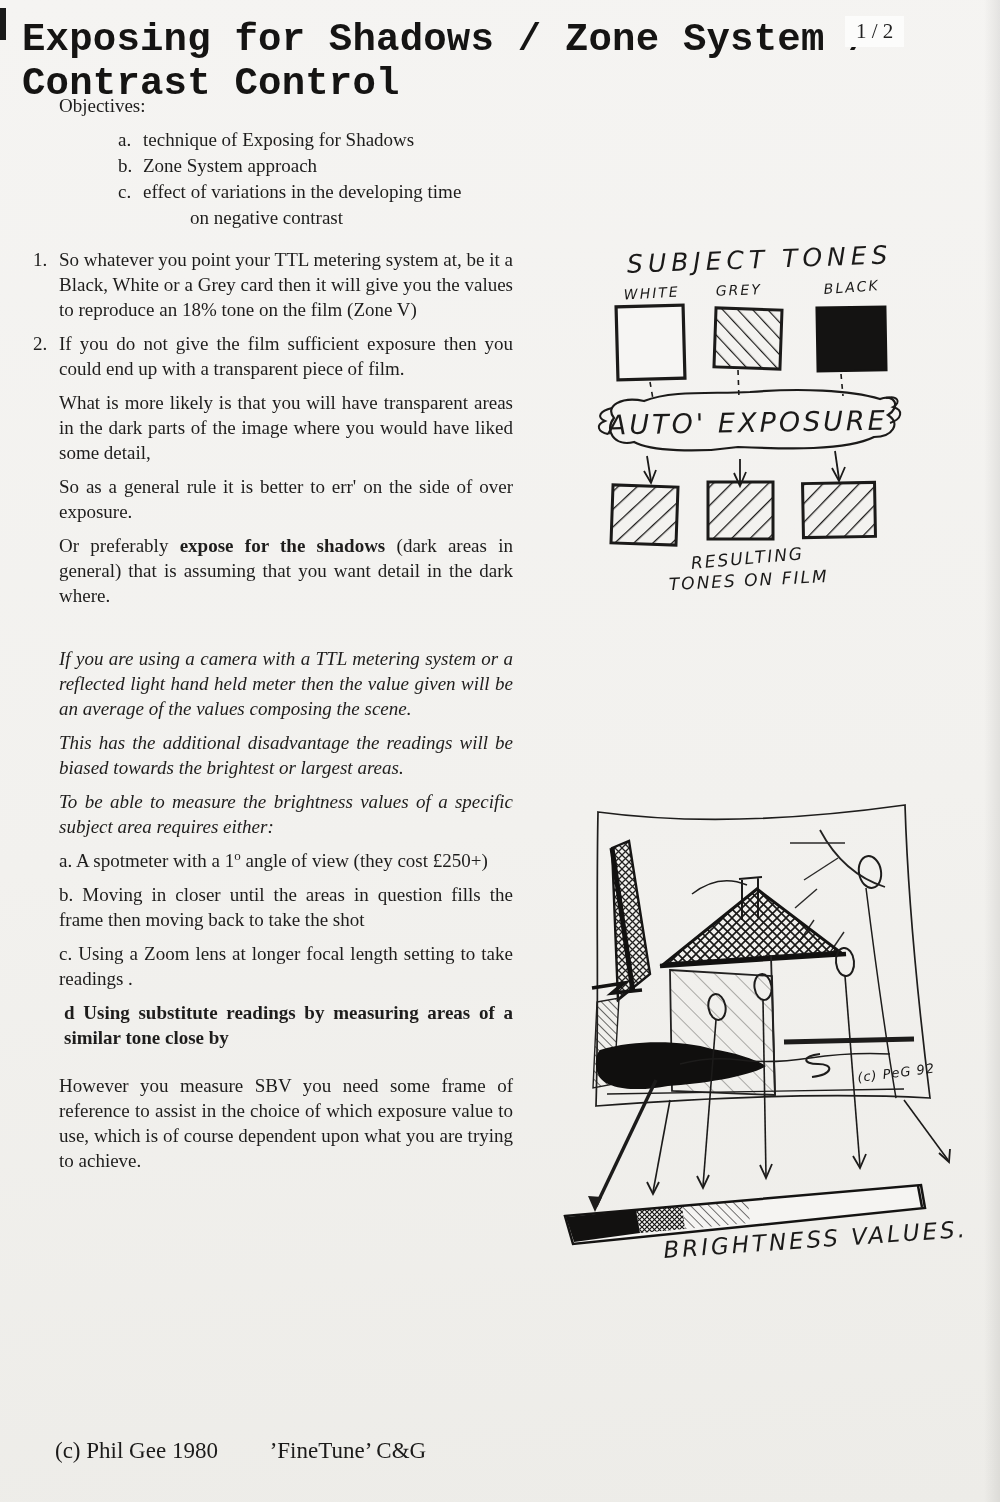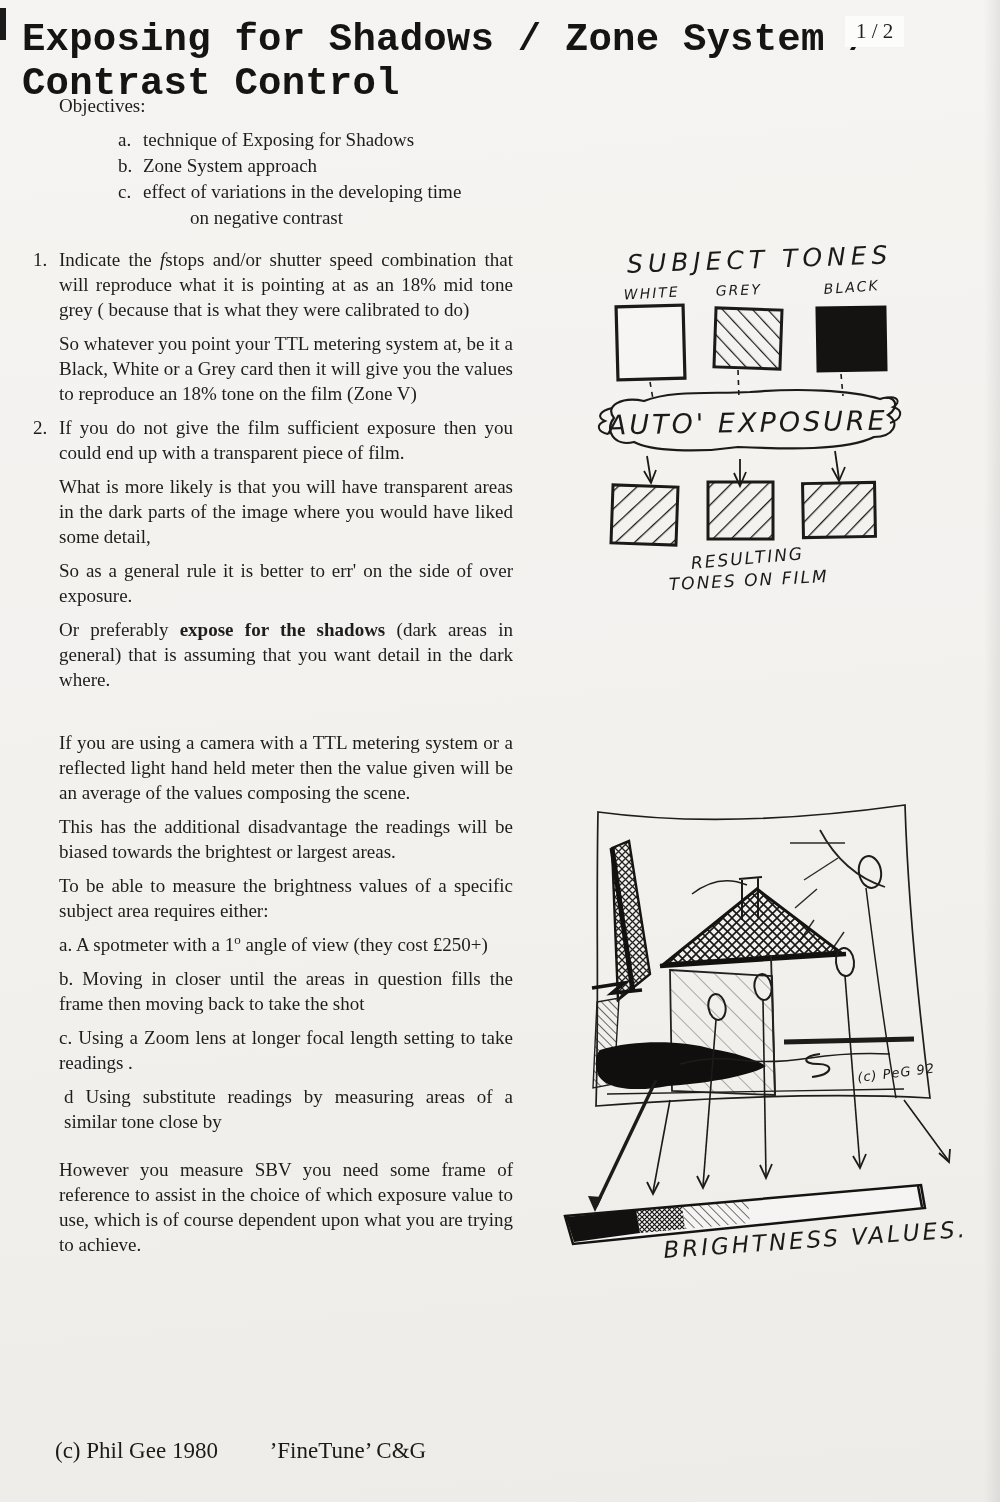--- a/index.html
+++ b/index.html
@@ -38,23 +38,23 @@
   .obj-marker { position:absolute; left:68px; }
   .obj-cont { padding-left:140px; text-align:left; }
 
   .para-p1 { margin:0 0 10px 0 !important; }
   .para-p2 { margin:0 0 17px 0 !important; }
 
   .numbered { position:relative; }
   .numbered .marker { position:absolute; left:-17px; top:0; }
   .point1 { margin-bottom:9px; }
   .point2 { margin-bottom:38px; }
-  .metering { margin-bottom:9px; }
+  .metering { margin-bottom:9px;font-style:italic; }
   .sublist { margin-bottom:23px; }
-  .subd { padding-left:5px; }
+  .subd { padding-left:5px;font-weight:bold; }
   sup { font-size:13px; line-height:0; }
 
   .closing { margin:0; }
 
   .footer { position:absolute; left:55px; top:1438px; font-size:23px; color:#1c1b1a; }
   .footer .brand { margin-left:46px; }
 
   .diagram { position:absolute; }
   .d1 { left:588px; top:240px; }
   .d2 { left:552px; top:792px; }
@@ -86,21 +86,20 @@
       <div class="obj-item">
         <span class="obj-marker">c.</span>
         <span>effect of variations in the developing time</span>
       </div>
       <div class="obj-cont">on negative contrast</div>
     </div>
 
 
     <div class="numbered point1">
       <span class="marker">1.</span>
-      <p><span>Indicate the </span><i>f</i><span>stops and/or shutter speed combination that will reproduce what it is pointing at as an 18% mid tone grey ( because that is what they were calibrated to do)</span></p>
       <p>So whatever you point your TTL metering system at, be it a Black, White or a Grey card then it will give you the values to reproduce an 18% tone on the film (Zone V)</p>
     </div>
 
     <div class="numbered point2">
       <span class="marker">2.</span>
       <p>If you do not give the film sufficient exposure then you could end up with a transparent piece of film.</p>
       <p>What is more likely is that you will have transparent areas in the dark parts of the image where you would have liked some detail,</p>
       <p>So as a general rule it is better to err' on the side of over exposure.</p>
       <p><span>Or preferably </span><b>expose for the shadows</b><span> (dark areas in general) that is assuming that you want detail in the dark where.</span></p>
     </div>

